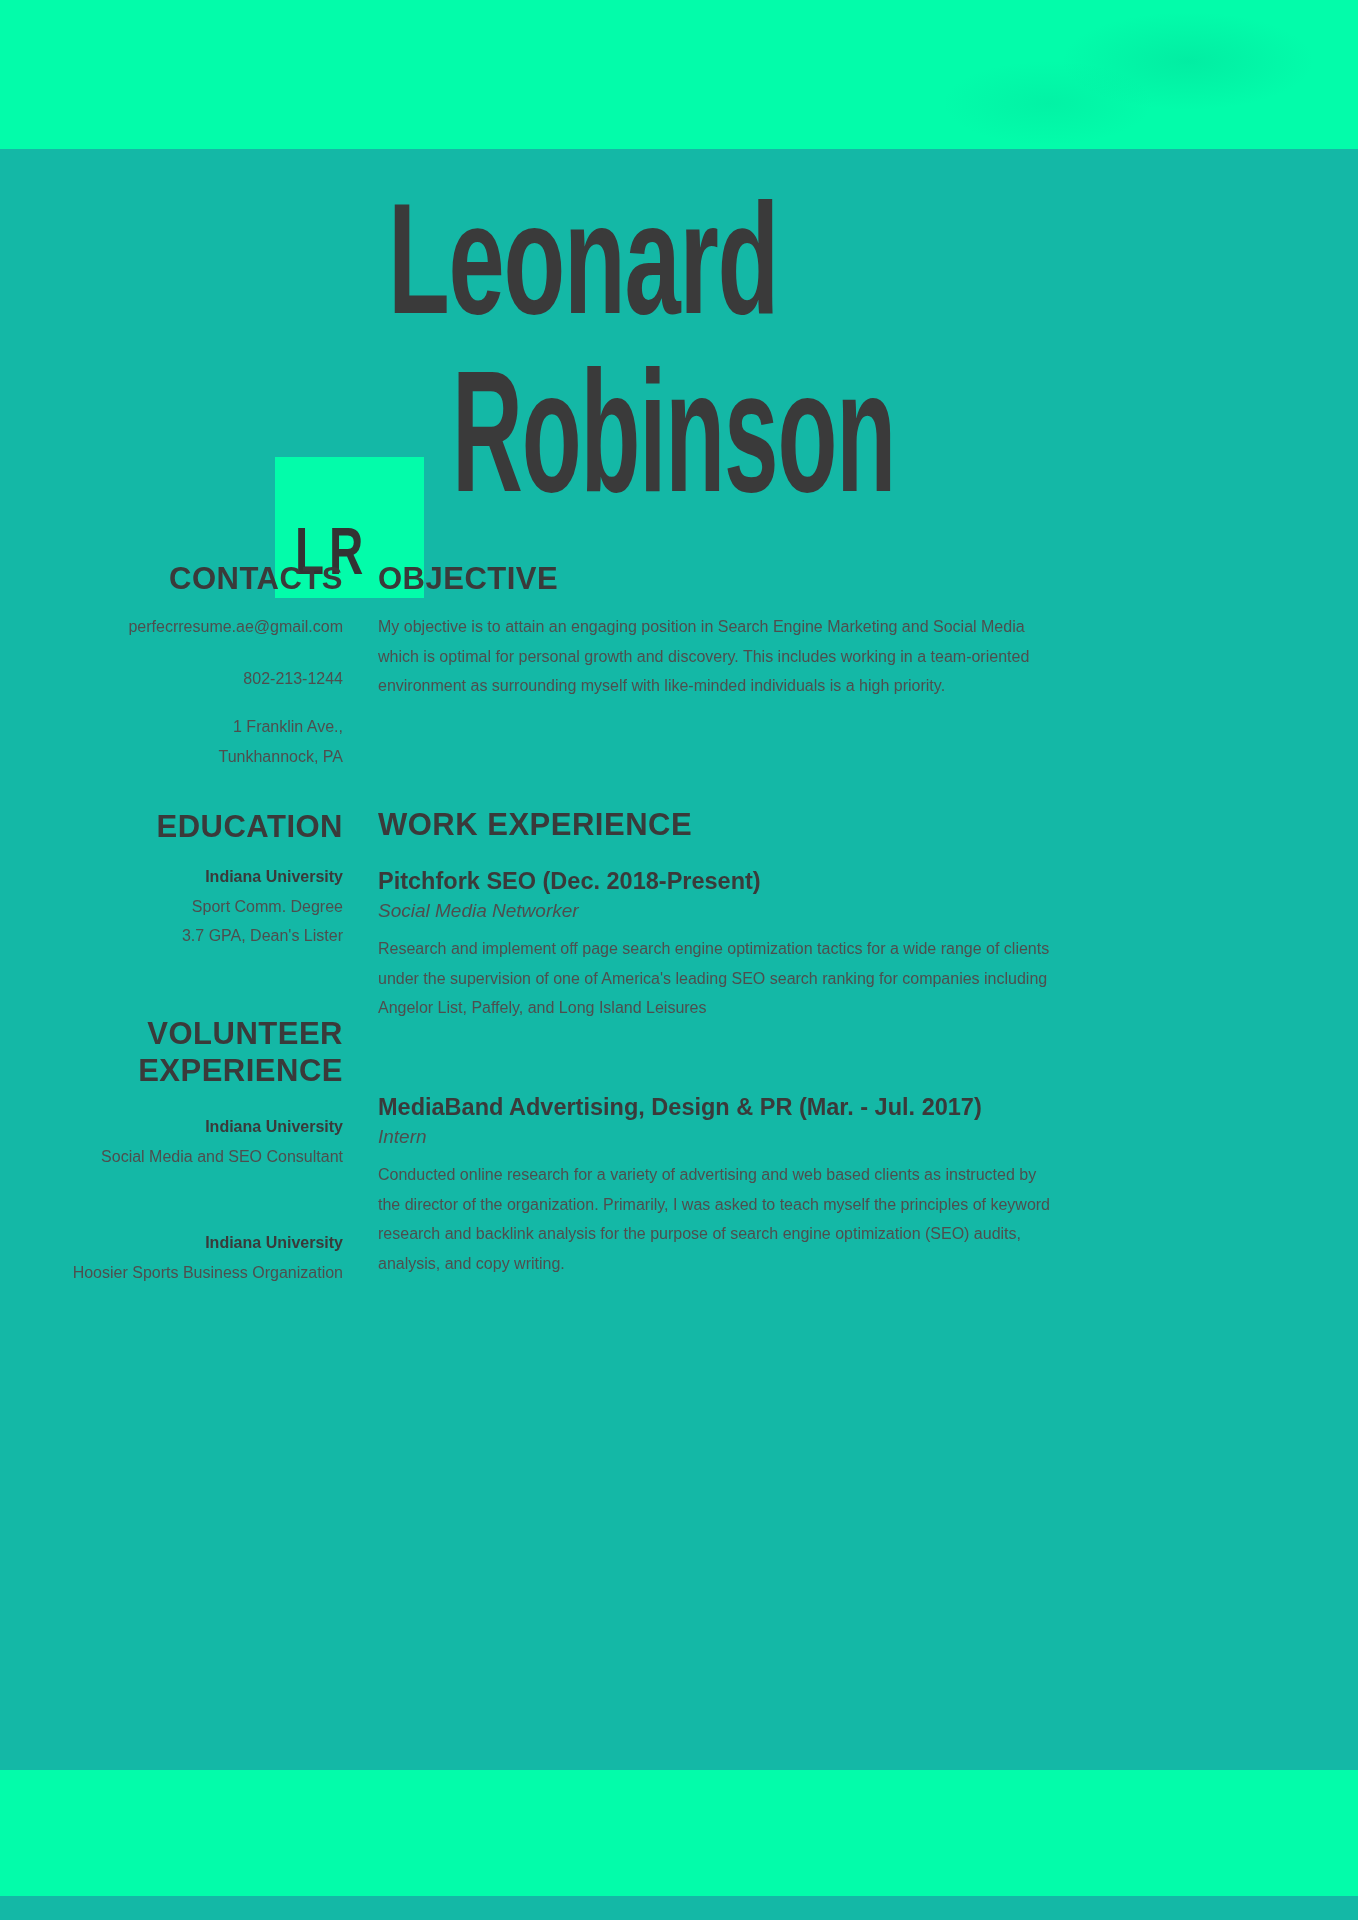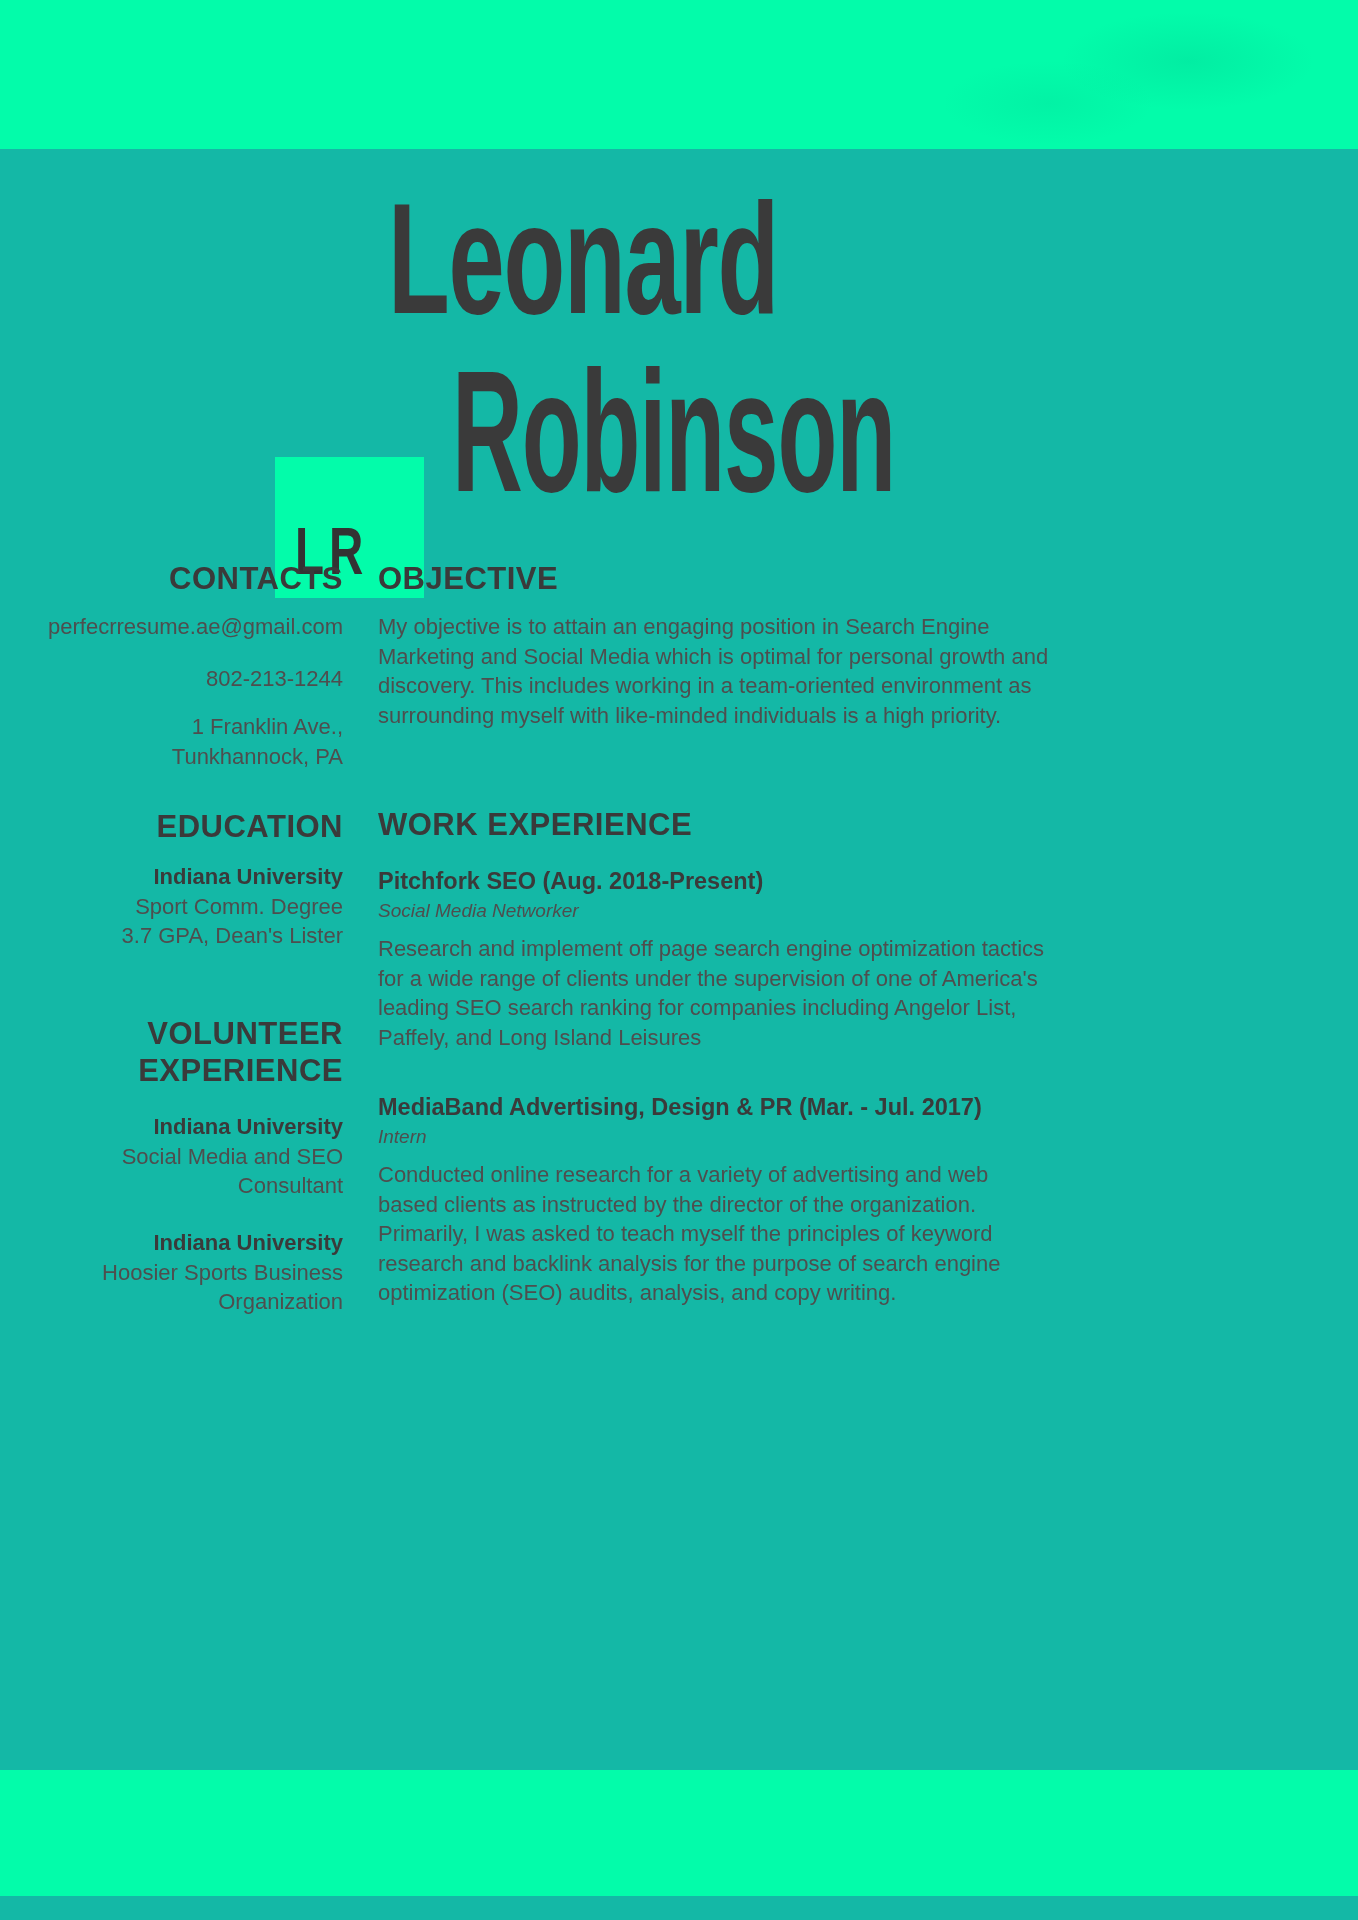--- a/index.html
+++ b/index.html
@@ -46,21 +46,21 @@
     position:absolute;left:20px;bottom:14px;
     font-size:66px;font-weight:bold;line-height:1;color:#333333;
     transform:scaleX(0.72);transform-origin:left bottom;
     letter-spacing:7px;display:inline-block;white-space:nowrap;
   }
   
   .heading{
     font-size:31px;font-weight:bold;color:var(--ink);
     letter-spacing:0.5px;line-height:1.2;
   }
-  .body-text{font-size:22px;line-height:29.5px;color:var(--body);}
+  .body-text{font-size:16px;line-height:29.5px;color:var(--body);}
   .bold-line{font-weight:bold;color:var(--ink);}
   
   .leftblock{position:absolute;left:23px;width:320px;text-align:right;}
   .lb-contacts-heading{top:560px;}
   .lb-email{top:612px;}
   .lb-phone{top:664px;}
   .lb-address{top:712px;}
   .lb-education-heading{top:808px;}
   .lb-edu-entry{top:862px;}
   .lb-volunteer-heading{top:1015px;}
@@ -122,21 +122,21 @@
     <div class="bold-line">Indiana University</div>
     <div>Hoosier Sports Business Organization</div>
   </div>
 
   <div class="rightblock rb-objective-heading heading">OBJECTIVE</div>
   <div class="rightblock rb-objective-text body-text">My objective is to attain an engaging position in Search Engine Marketing and Social Media which is optimal for personal growth and discovery. This includes working in a team-oriented environment as surrounding myself with like-minded individuals is a high priority.</div>
 
   <div class="rightblock rb-work-heading heading">WORK EXPERIENCE</div>
 
   <div class="rightblock rb-job-1">
-    <div class="job-title">Pitchfork SEO (Aug. 2018-Present)</div>
+    <div class="job-title">Pitchfork SEO (Dec. 2018-Present)</div>
     <div class="job-role">Social Media Networker</div>
     <div class="job-desc body-text">Research and implement off page search engine optimization tactics for a wide range of clients under the supervision of one of America's leading SEO search ranking for companies including Angelor List, Paffely, and Long Island Leisures</div>
   </div>
 
   <div class="rightblock rb-job-2">
     <div class="job-title">MediaBand Advertising, Design &amp; PR (Mar. - Jul. 2017)</div>
     <div class="job-role">Intern</div>
     <div class="job-desc body-text">Conducted online research for a variety of advertising and web based clients as instructed by the director of the organization. Primarily, I was asked to teach myself the principles of keyword research and backlink analysis for the purpose of search engine optimization (SEO) audits, analysis, and copy writing.</div>
   </div>
 

